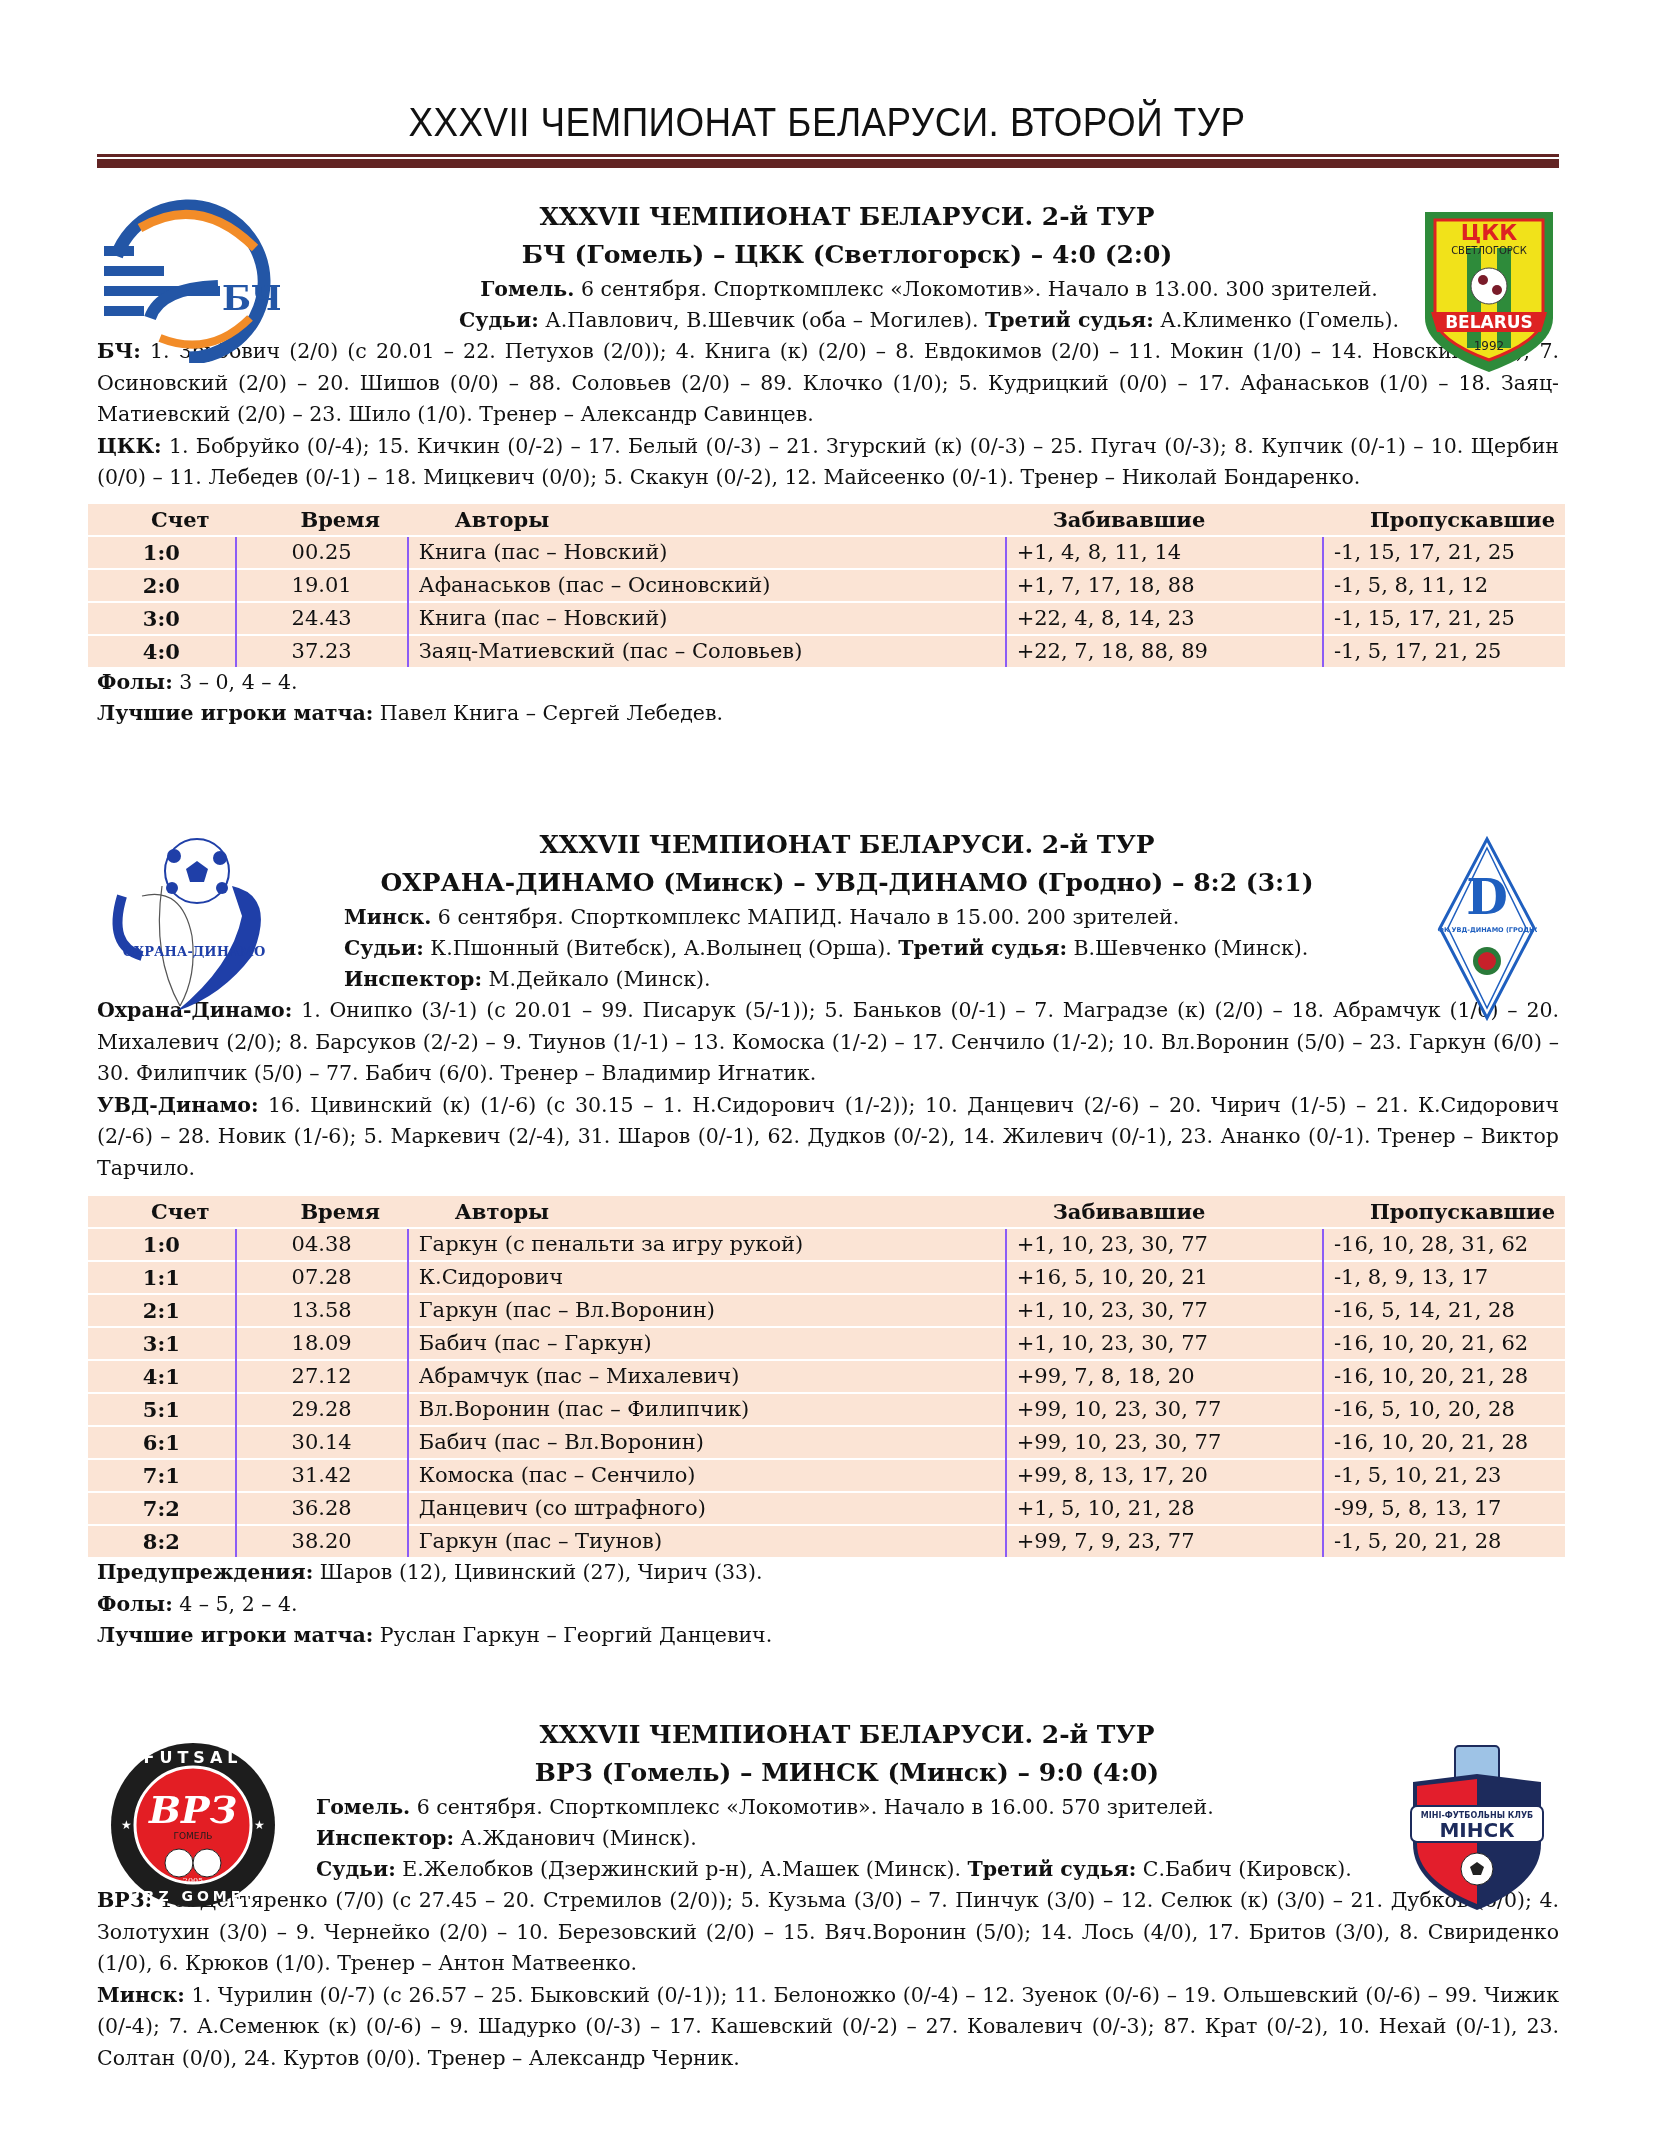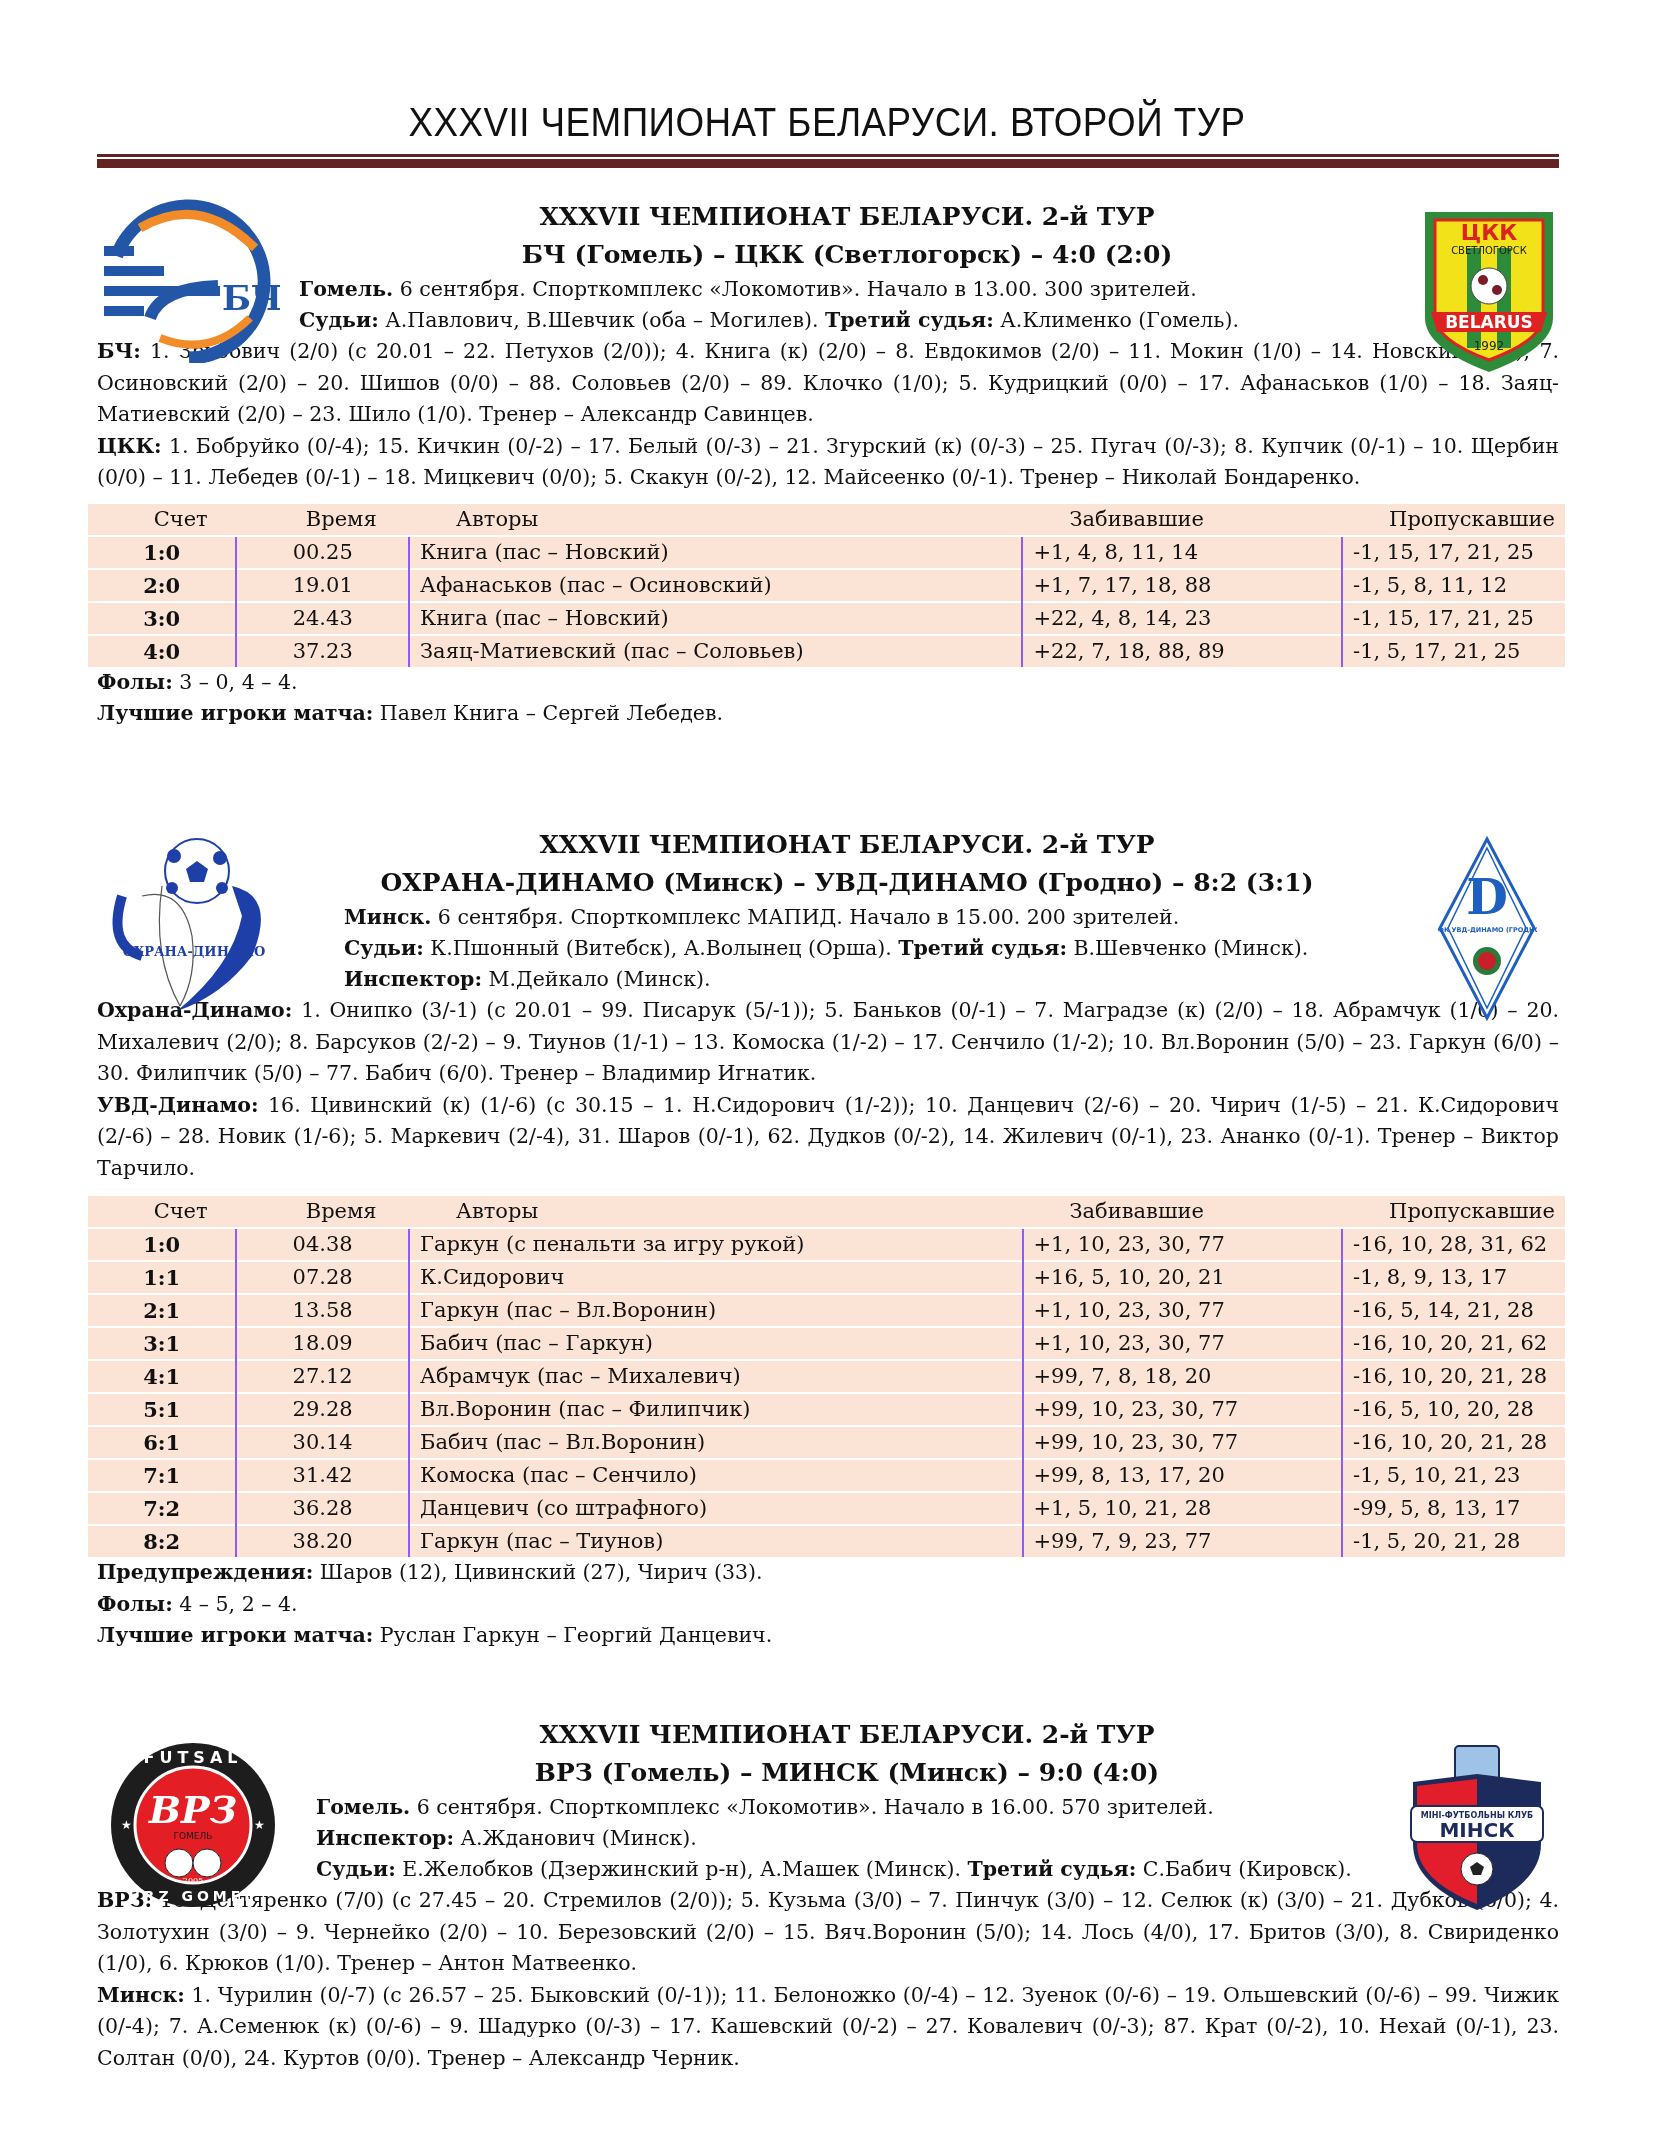--- a/index.html
+++ b/index.html
@@ -23,21 +23,21 @@
   .info { font-size: 20.5px; line-height: 31px; }
   .info b { font-weight: bold; }
   .lineup { font-size: 20.5px; line-height: 31.5px; text-align: justify; }
   .lineup b { font-weight: bold; }
 
   table.goals {
     border-collapse: collapse; width: 1477px; margin-left: -9px; margin-top: 10px;
     background: #fbe4d5; font-size: 21px;
   }
   table.goals td, table.goals th { padding: 0 10px; height: 31px; line-height: 31px; }
-  table.goals th { font-weight: normal; text-align: left; padding-left: 47px; }
+  table.goals th { font-weight: bold; text-align: left; padding-left: 47px; }
   table.goals th.c, table.goals td.c { text-align: center; }
   table.goals td { border-top: 2px solid #ffffff; }
   table.goals td + td { border-left: 2px solid #8b5cf6; }
   table.goals td.score { font-weight: bold; text-align: center; }
   .after { font-size: 20.5px; line-height: 31.5px; }
   .after b { font-weight: bold; text-align: center; }
 </style>
 </head>
 <body>
 
@@ -71,21 +71,21 @@
       <circle cx="76" cy="82" r="5" fill="#7a1c2a"></circle>
     <path d="M10 104 H126 L120 124 H16 Z" fill="#d22"></path>
     <text x="68" y="120" text-anchor="middle" font-family="DejaVu Sans, sans-serif" font-weight="bold" font-size="17" fill="#fff">BELARUS</text>
     <text x="68" y="142" text-anchor="middle" font-family="DejaVu Sans, sans-serif" font-size="12" fill="#222">1992</text>
   </svg>
 
   <div style="margin-left:220px; width:1060px;">
     <div class="mhead">XXXVII ЧЕМПИОНАТ БЕЛАРУСИ. 2-й ТУР</div>
     <div class="mhead">БЧ (Гомель) – ЦКК (Светлогорск) – 4:0 (2:0)</div>
   </div>
-  <div class="info" style="margin-left:202px;">
+  <div class="info" style="margin-left:202px;text-align:center;">
     <div><b>Гомель.</b> <span>6 сентября. Спорткомплекс «Локомотив». Начало в 13.00. 300 зрителей.</span></div>
     <div><b>Судьи:</b> <span>А.Павлович, В.Шевчик (оба – Могилев).</span> <b>Третий судья:</b> <span>А.Клименко (Гомель).</span></div>
   </div>
   <div class="lineup"><b>БЧ:</b> <span>1. Зрубович (2/0) (с 20.01 – 22. Петухов (2/0)); 4. Книга (к) (2/0) – 8. Евдокимов (2/0) – 11. Мокин (1/0) – 14. Новский (2/0); 7. Осиновский (2/0) – 20. Шишов (0/0) – 88. Соловьев (2/0) – 89. Клочко (1/0); 5. Кудрицкий (0/0) – 17. Афанаськов (1/0) – 18. Заяц-Матиевский (2/0) – 23. Шило (1/0). Тренер – Александр Савинцев.</span></div>
   <div class="lineup"><b>ЦКК:</b> <span>1. Бобруйко (0/-4); 15. Кичкин (0/-2) – 17. Белый (0/-3) – 21. Згурский (к) (0/-3) – 25. Пугач (0/-3); 8. Купчик (0/-1) – 10. Щербин (0/0) – 11. Лебедев (0/-1) – 18. Мицкевич (0/0); 5. Скакун (0/-2), 12. Майсеенко (0/-1). Тренер – Николай Бондаренко.</span></div>
 
   <table class="goals">
     <thead>
         <tr>
       <th class="c" style="width:95px;">Счет</th>

